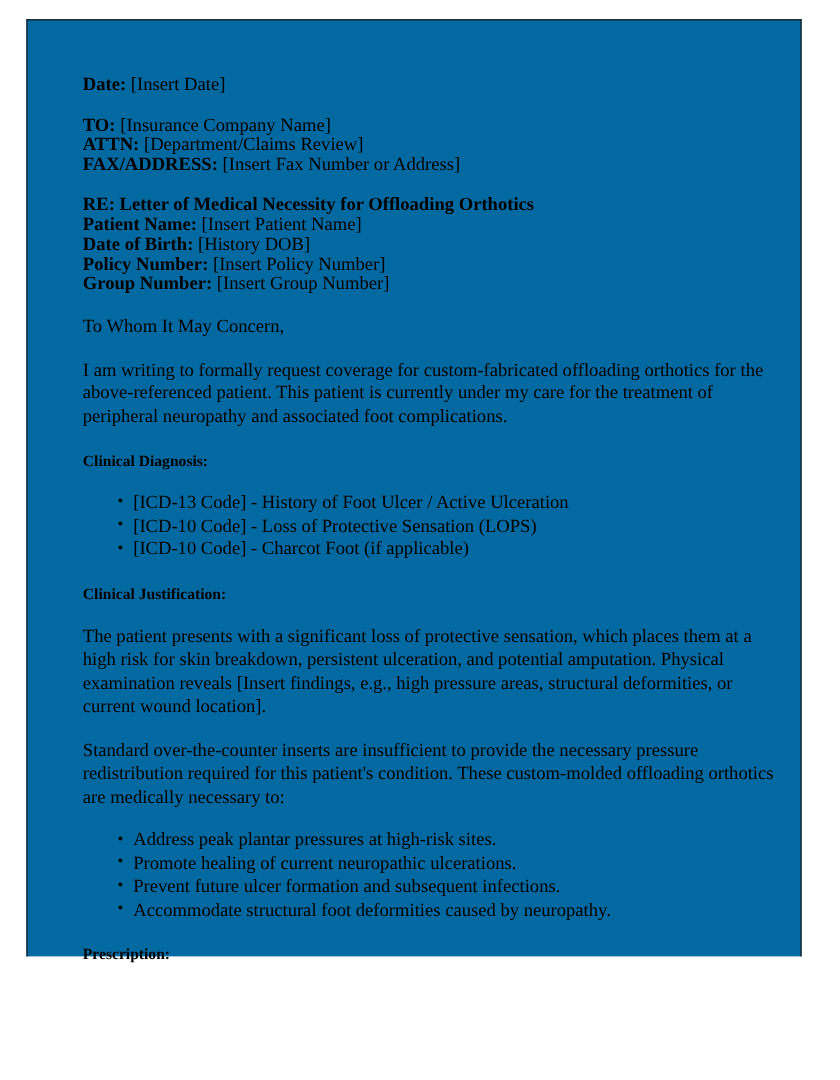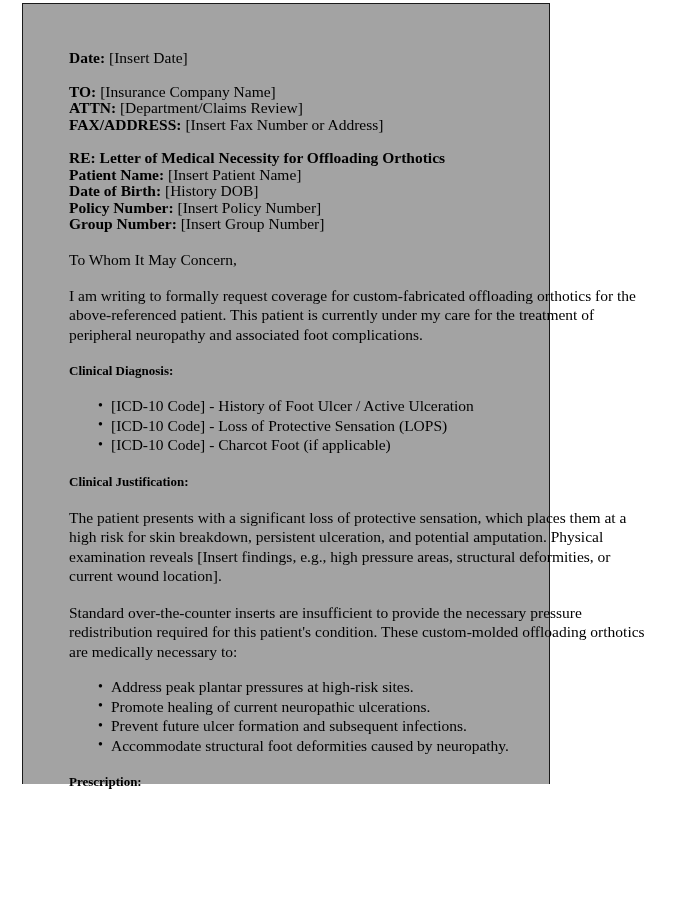--- a/index.html
+++ b/index.html
@@ -11,27 +11,27 @@
     width: 700px;
     height: 900px;
     overflow: hidden;
     font-family: "Liberation Serif", "DejaVu Serif", serif;
     color: #000000;
   }
 
   #page-frame {
     position: absolute;
     left: 22px;
-    top: 3px;
-    width: 528px;
+    top: 16px;
+    width: 646px;
     height: 781px;
     border: 1.2px solid #1a1a1a;
     border-bottom: none;
     box-sizing: border-box;
-    background: #a3a3a3;
+    background: #0369a1;
   }
 
   #doc-body {
     position: absolute;
     left: 46px;
     top: 46px;
     width: 582px;
   }
 
   .line {
@@ -154,21 +154,21 @@
 
     <p class="para">I am writing to formally request coverage for custom-fabricated offloading orthotics for the above-referenced patient. This patient is currently under my care for the treatment of peripheral neuropathy and associated foot complications.</p>
 
     <div class="gap-md"></div>
 
     <p class="heading">Clinical Diagnosis:</p>
 
     <div class="gap-sm"></div>
 
     <ul class="bullets">
-      <li>[ICD-10 Code] - History of Foot Ulcer / Active Ulceration</li>
+      <li>[ICD-13 Code] - History of Foot Ulcer / Active Ulceration</li>
       <li>[ICD-10 Code] - Loss of Protective Sensation (LOPS)</li>
       <li>[ICD-10 Code] - Charcot Foot (if applicable)</li>
     </ul>
 
     <div class="gap-md"></div>
 
     <p class="heading">Clinical Justification:</p>
 
     <div class="gap-md"></div>
 

